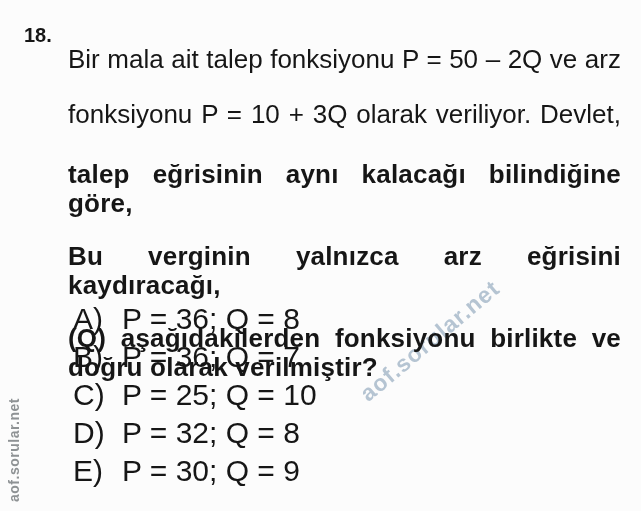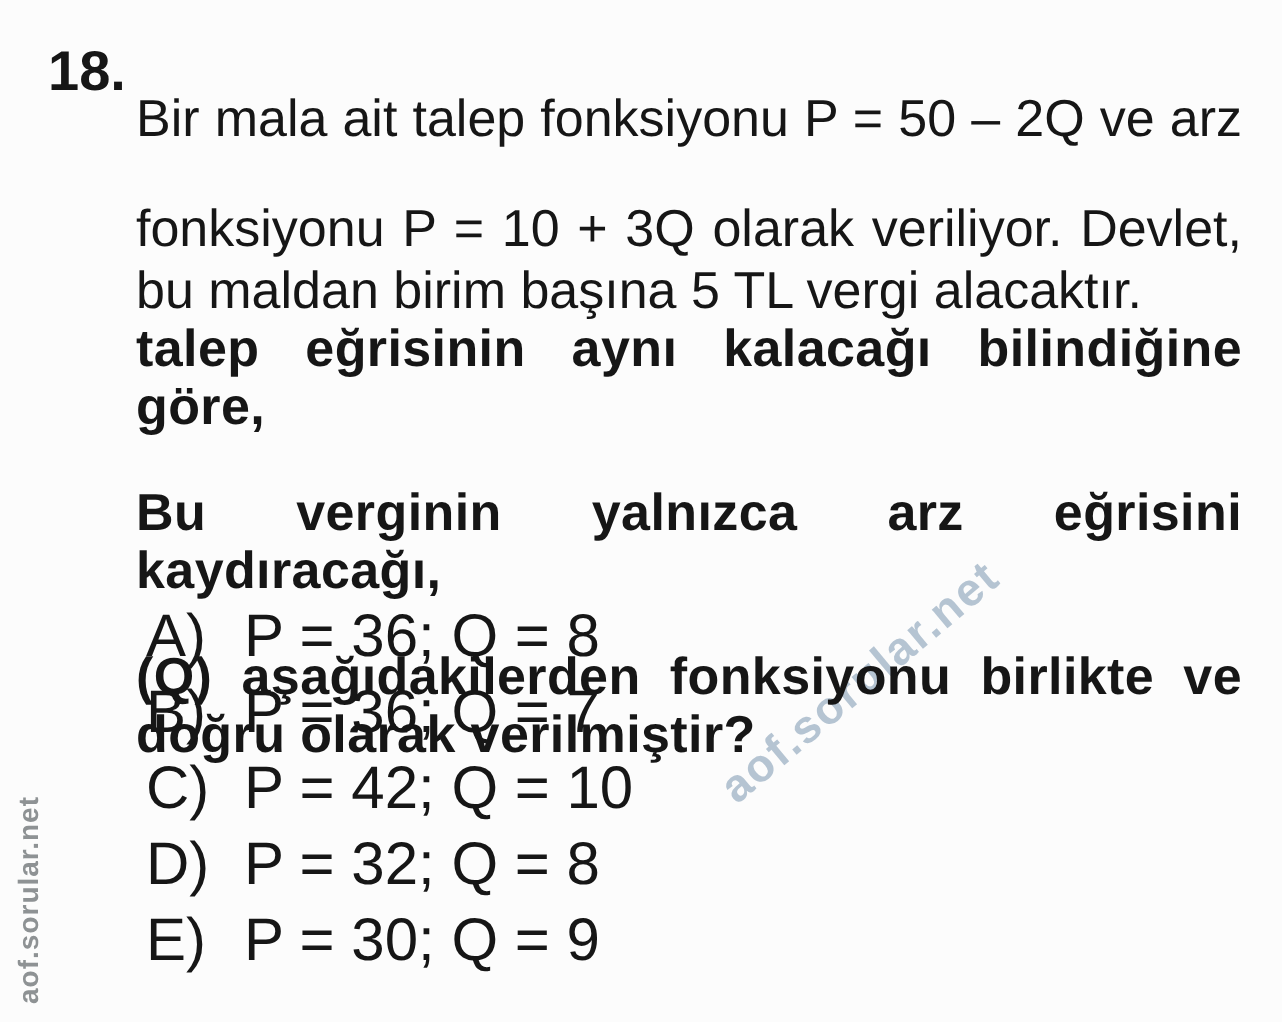--- a/index.html
+++ b/index.html
@@ -13,21 +13,21 @@
     height: 511px;
     background: #fcfcfc;
     overflow: hidden;
     font-family: "Liberation Sans", "DejaVu Sans", sans-serif;
     color: #161616;
   }
   .qnum {
     position: absolute;
     left: 24px;
     top: 20px;
-    font-size: 28px;
+    font-size: 20px;
     line-height: 31px;
     font-weight: 700;
   }
   .para {
     position: absolute;
     left: 68px;
     width: 553px;
     font-size: 26px;
   }
   .para-intro {
@@ -94,39 +94,38 @@
 
   <div class="wm-diagonal" style="color: rgb(181, 196, 210);">aof.sorular.net</div>
 
   <div class="wm-vertical" style="color: rgb(142, 146, 148);">aof.sorular.net</div>
 
   <div class="qnum">18.</div>
 
   <div class="para para-intro">
     <div class="line just">Bir mala ait talep fonksiyonu P = 50 – 2Q ve arz</div>
     <div class="line just">fonksiyonu P = 10 + 3Q olarak veriliyor. Devlet,</div>
-    <div class="line">bu maldan birim başına 5 TL vergi alacaktır.</div>
   </div>
 
   <div class="para para-stem">
     <div class="line just">talep eğrisinin aynı kalacağı bilindiğine göre,</div>
     <div class="line just">Bu verginin yalnızca arz eğrisini kaydıracağı,</div>
     <div class="line just">(Q) aşağıdakilerden fonksiyonu birlikte ve</div>
     <div class="line">doğru olarak verilmiştir?</div>
   </div>
 
   <div class="options">
     <div class="option-row">
       <span class="option-letter">A)</span><span class="option-value">P = 36; Q = 8</span>
     </div>
     <div class="option-row">
       <span class="option-letter">B)</span><span class="option-value">P = 36; Q = 7</span>
     </div>
     <div class="option-row">
-      <span class="option-letter">C)</span><span class="option-value">P = 42; Q = 10</span>
+      <span class="option-letter">C)</span><span class="option-value">P = 25; Q = 10</span>
     </div>
     <div class="option-row">
       <span class="option-letter">D)</span><span class="option-value">P = 32; Q = 8</span>
     </div>
     <div class="option-row">
       <span class="option-letter">E)</span><span class="option-value">P = 30; Q = 9</span>
     </div>
   </div>
 
 </div>

